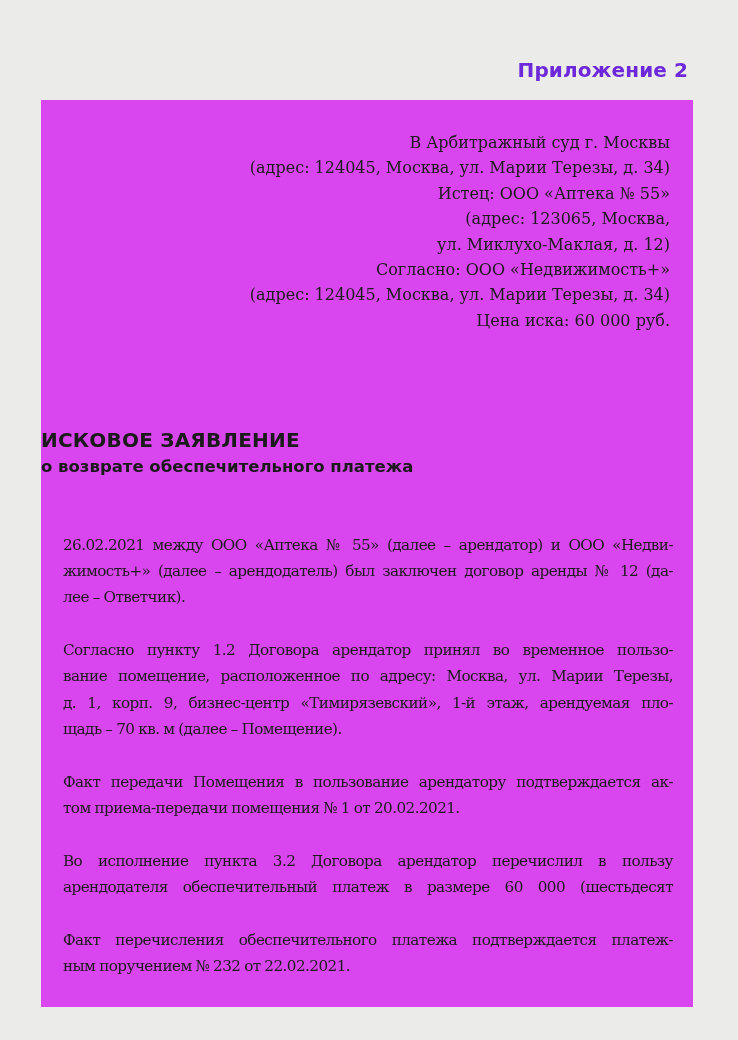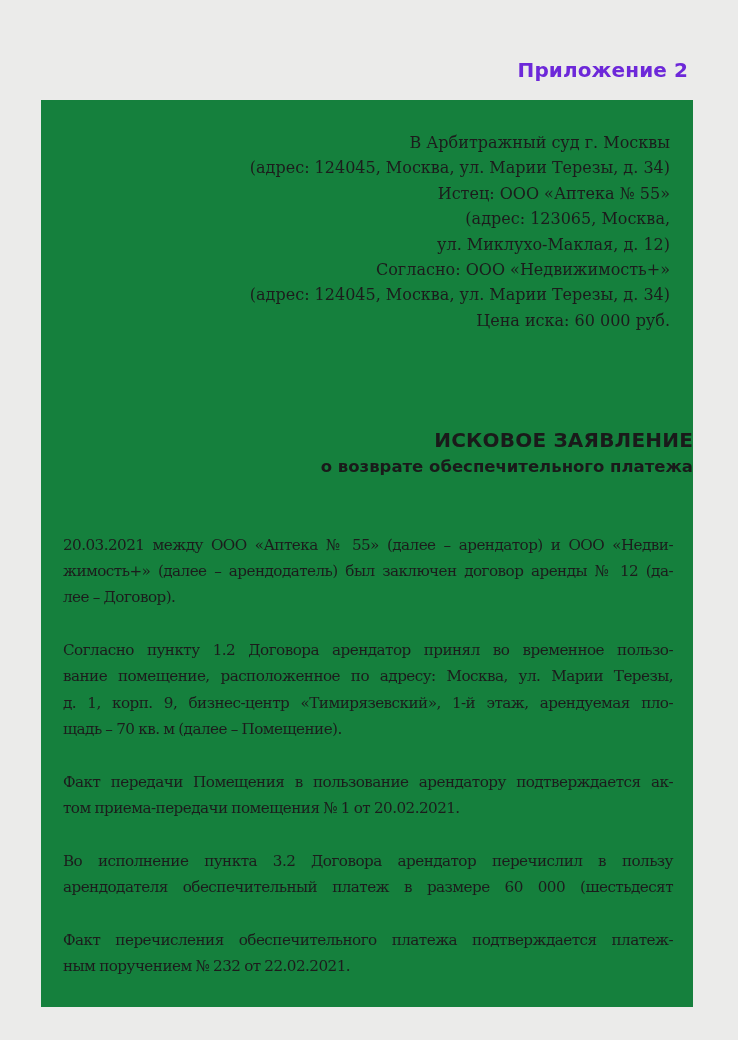--- a/index.html
+++ b/index.html
@@ -22,41 +22,41 @@
       font-size: 20px;
       color: #6d28d9;
       letter-spacing: 0.1px;
     }
     .page {
       position: absolute;
       left: 41px;
       top: 100px;
       width: 652px;
       height: 907px;
-      background: #15803d;
+      background: #d946ef;
     }
     .addressee {
       position: absolute;
       right: 23px;
       top: 30px;
       text-align: right;
       font-family: "DejaVu Serif", serif;
       font-size: 16px;
       line-height: 25.4px;
       color: #1c1c1c;
     }
     .addressee div {
       white-space: nowrap;
     }
     .title-block {
       position: absolute;
       left: 0;
       right: 0;
       top: 325px;
-      text-align: right;
+      text-align: left;
       font-family: "DejaVu Sans", sans-serif;
       font-weight: bold;
       color: #1a1a1a;
     }
     .title-main {
       font-size: 20px;
       line-height: 30px;
       letter-spacing: 0.2px;
     }
     .title-sub {
@@ -105,23 +105,23 @@
     <div>Цена иска: 60 000 руб.</div>
   </div>
 
   <div class="title-block">
     <div class="title-main">ИСКОВОЕ ЗАЯВЛЕНИЕ</div>
     <div class="title-sub">о возврате обеспечительного платежа</div>
   </div>
 
   <div class="body-text">
     <div class="para">
-      <span class="line justify">20.03.2021 между ООО «Аптека № 55» (далее – арендатор) и ООО «Недви-</span>
+      <span class="line justify">26.02.2021 между ООО «Аптека № 55» (далее – арендатор) и ООО «Недви-</span>
       <span class="line justify">жимость+» (далее – арендодатель) был заключен договор аренды № 12 (да-</span>
-      <span class="line">лее – Договор).</span>
+      <span class="line">лее – Ответчик).</span>
     </div>
     <div class="para">
       <span class="line justify">Согласно пункту 1.2 Договора арендатор принял во временное пользо-</span>
       <span class="line justify">вание помещение, расположенное по адресу: Москва, ул. Марии Терезы,</span>
       <span class="line justify">д. 1, корп. 9, бизнес-центр «Тимирязевский», 1-й этаж, арендуемая пло-</span>
       <span class="line">щадь – 70 кв. м (далее – Помещение).</span>
     </div>
     <div class="para">
       <span class="line justify">Факт передачи Помещения в пользование арендатору подтверждается ак-</span>
       <span class="line">том приема-передачи помещения № 1 от 20.02.2021.</span>

